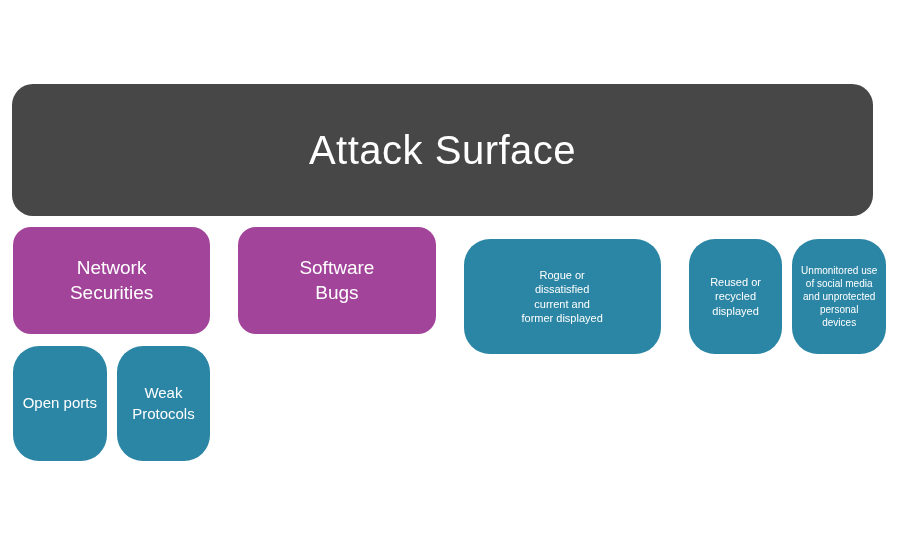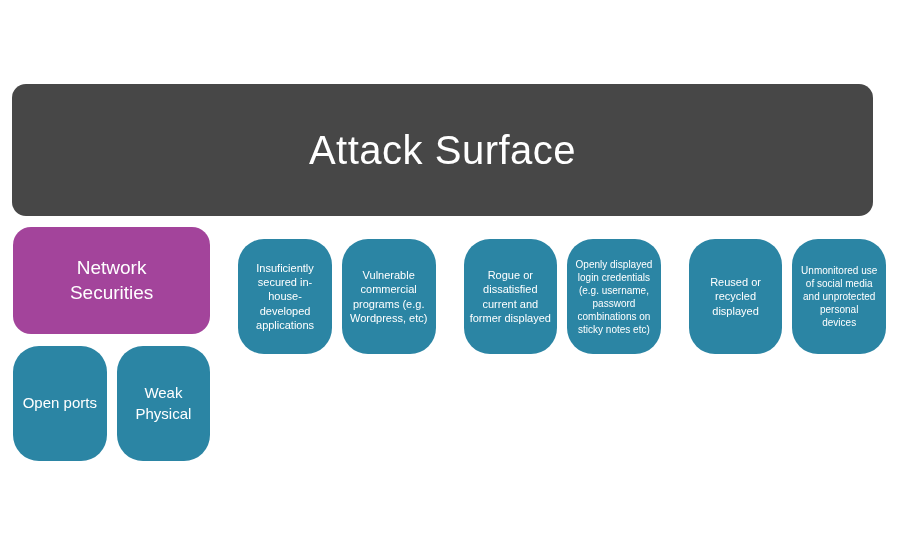--- a/index.html
+++ b/index.html
@@ -19,21 +19,21 @@
     position: relative;
     width: 900px; height: 540px;
     background: var(--background);
     overflow: hidden;
   }
   .title-box {
     position: absolute;
     left: 12px; top: 84px;
     width: 861px; height: 132px;
     background: var(--title-bg);
-    border-radius: 14px;
+    border-radius: 21px;
     display: flex; align-items: center; justify-content: center;
   }
   .title-text {
     color: var(--text);
     font-size: 40px;
     letter-spacing: 0.5px;
   }
   .columns {
     position: absolute;
     left: 13px; top: 227px;
@@ -83,49 +83,35 @@
   </div>
 
   <div class="columns">
 
     <div class="col">
       <div class="cat">Network
 Securities</div>
       <div class="items">
         <div class="item t-lg">Open ports</div>
         <div class="item t-lg">Weak
-Physical</div>
+Protocols</div>
       </div>
     </div>
 
     <div class="col">
-      <div class="items">
-        <div class="item t-sm">Insuficiently
-secured in-house-
-developed
-applications</div>
-        <div class="item t-sm">Vulnerable
-commercial
-programs (e.g.
-Wordpress, etc)</div>
-      </div>
+      <div class="cat">Software
+Bugs</div>
     </div>
 
     <div class="col">
       <div class="items">
         <div class="item t-sm">Rogue or
 dissatisfied
 current and
 former displayed</div>
-        <div class="item t-xs">Openly displayed
-login credentials
-(e.g. username,
-password
-combinations on
-sticky notes etc)</div>
       </div>
     </div>
 
     <div class="col">
       <div class="items">
         <div class="item t-sm">Reused or
 recycled
 displayed</div>
         <div class="item t-xs">Unmonitored use
 of social media

